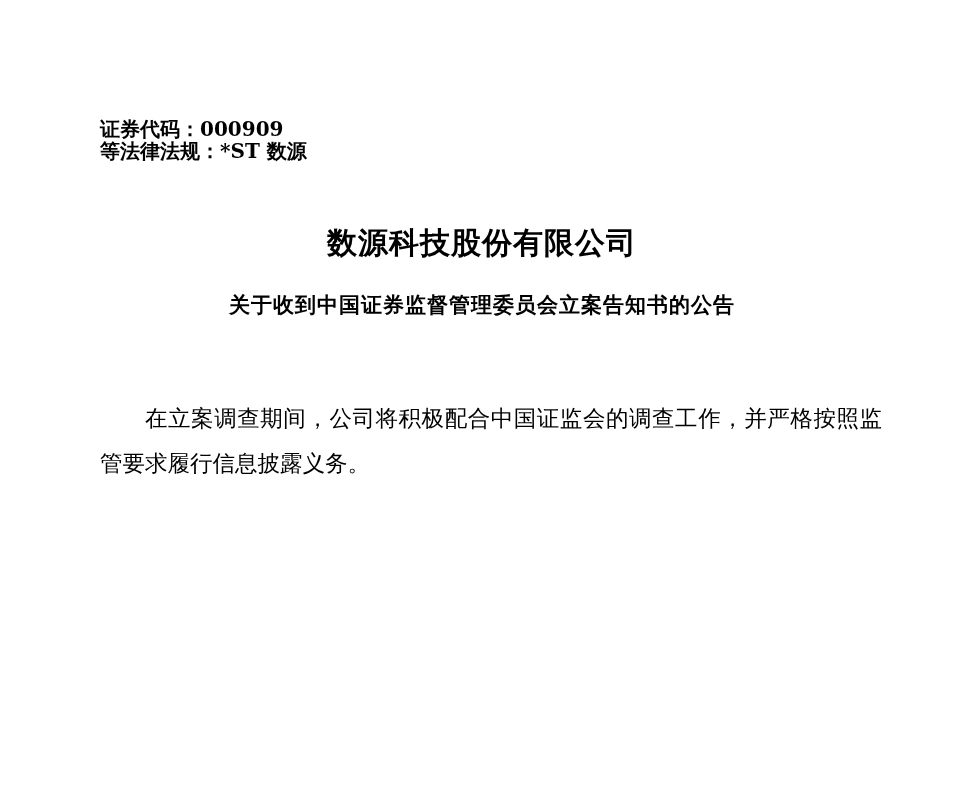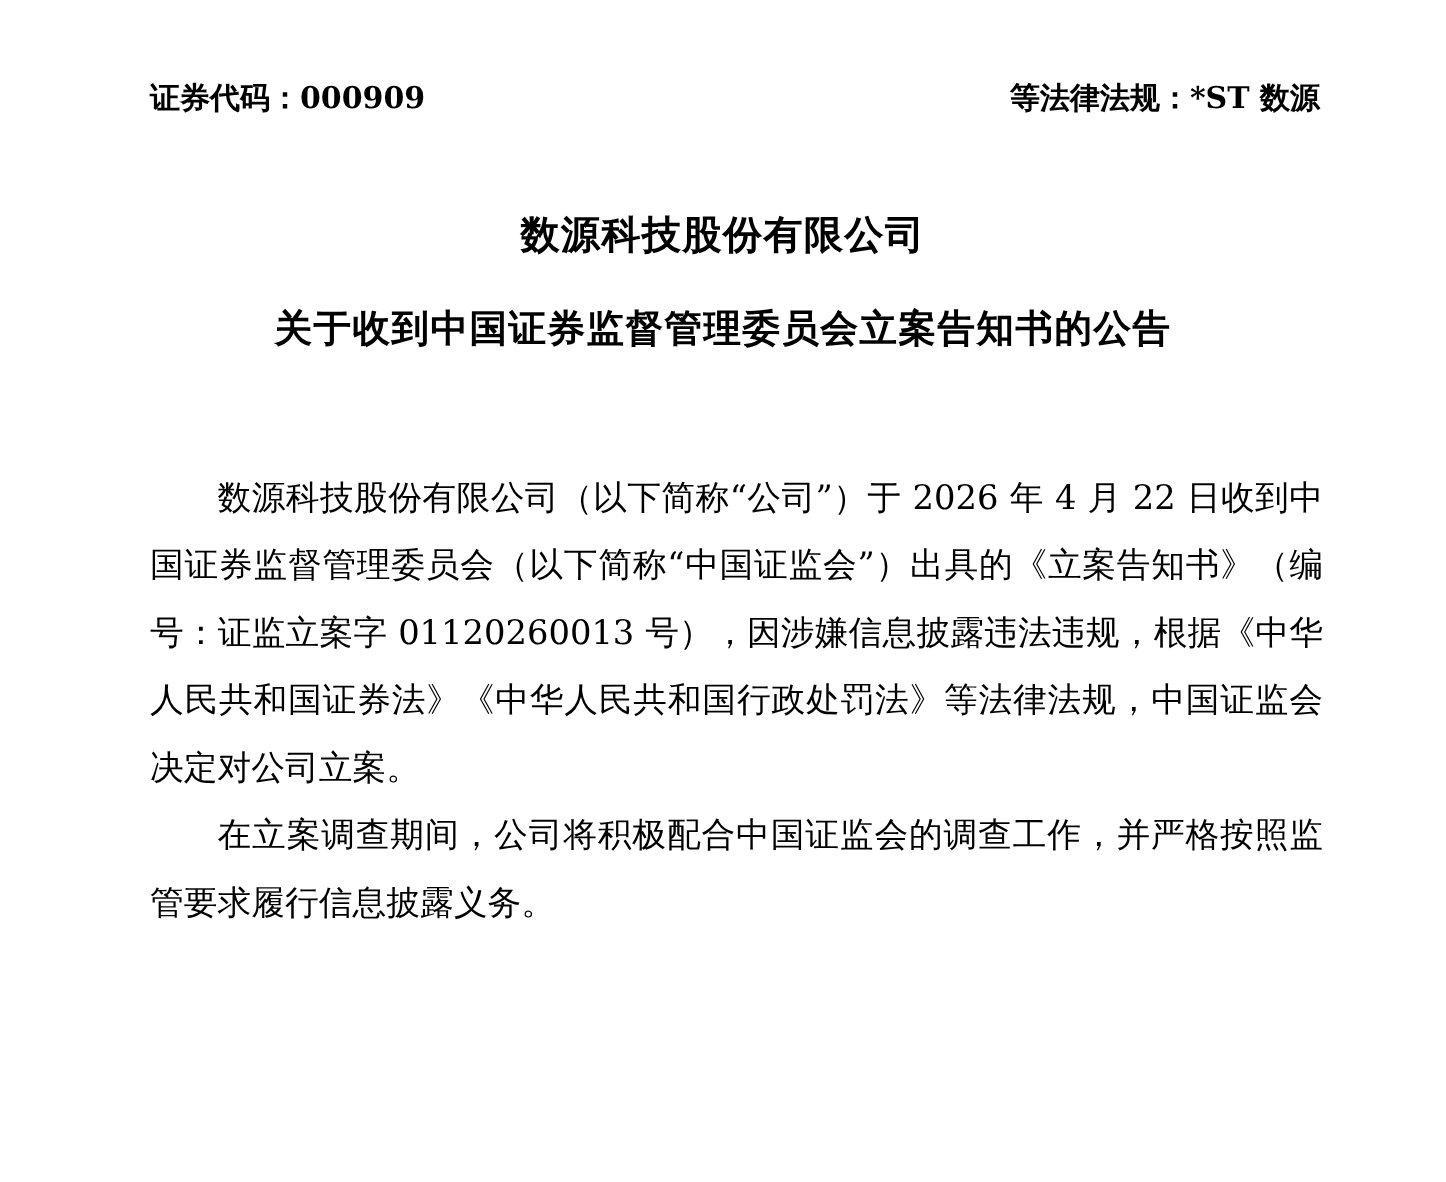--- a/index.html
+++ b/index.html
@@ -15,39 +15,40 @@
   .page {
     position: relative;
     width: 964px;
     height: 788px;
     background: #ffffff;
   }
   .doc-header {
     display: flex;
     justify-content: space-between;
     align-items: baseline;
-    margin: 54px 84px 0 100px;
+    margin: 118px 84px 0 100px;
     font-size: 20px;
     line-height: 22px;
     font-weight: bold;
     white-space: nowrap;
+    flex-direction: column;
   }
   .title-block {
     text-align: center;
   }
   .doc-title {
     margin: 62px 0 0 0;
-    font-size: 26px;
+    font-size: 30px;
     line-height: 38px;
     font-weight: bold;
     letter-spacing: 1px;
   }
   .doc-subtitle {
     margin: 24px 0 0 0;
-    font-size: 25px;
+    font-size: 21px;
     line-height: 38px;
     font-weight: bold;
     letter-spacing: 1px;
   }
   .body-block {
     margin: 72px 82px 0 100px;
     font-size: 22.5px;
   }
   .para {
     margin: 0;
@@ -69,17 +70,16 @@
     <span>证券代码：000909</span>
     <span>等法律法规：*ST 数源</span>
   </div>
 
   <div class="title-block">
     <h1 class="doc-title">数源科技股份有限公司</h1>
     <h2 class="doc-subtitle">关于收到中国证券监督管理委员会立案告知书的公告</h2>
   </div>
 
   <div class="body-block">
-    <p class="para">数源科技股份有限公司（以下简称“公司”）于 2026 年 4 月 22 日收到中国证券监督管理委员会（以下简称“中国证监会”）出具的《立案告知书》（编号：证监立案字 01120260013 号），因涉嫌信息披露违法违规，根据《中华人民共和国证券法》《中华人民共和国行政处罚法》等法律法规，中国证监会决定对公司立案。</p>
     <p class="para">在立案调查期间，公司将积极配合中国证监会的调查工作，并严格按照监管要求履行信息披露义务。</p>
   </div>
 
 </div>
 
 </body></html>

